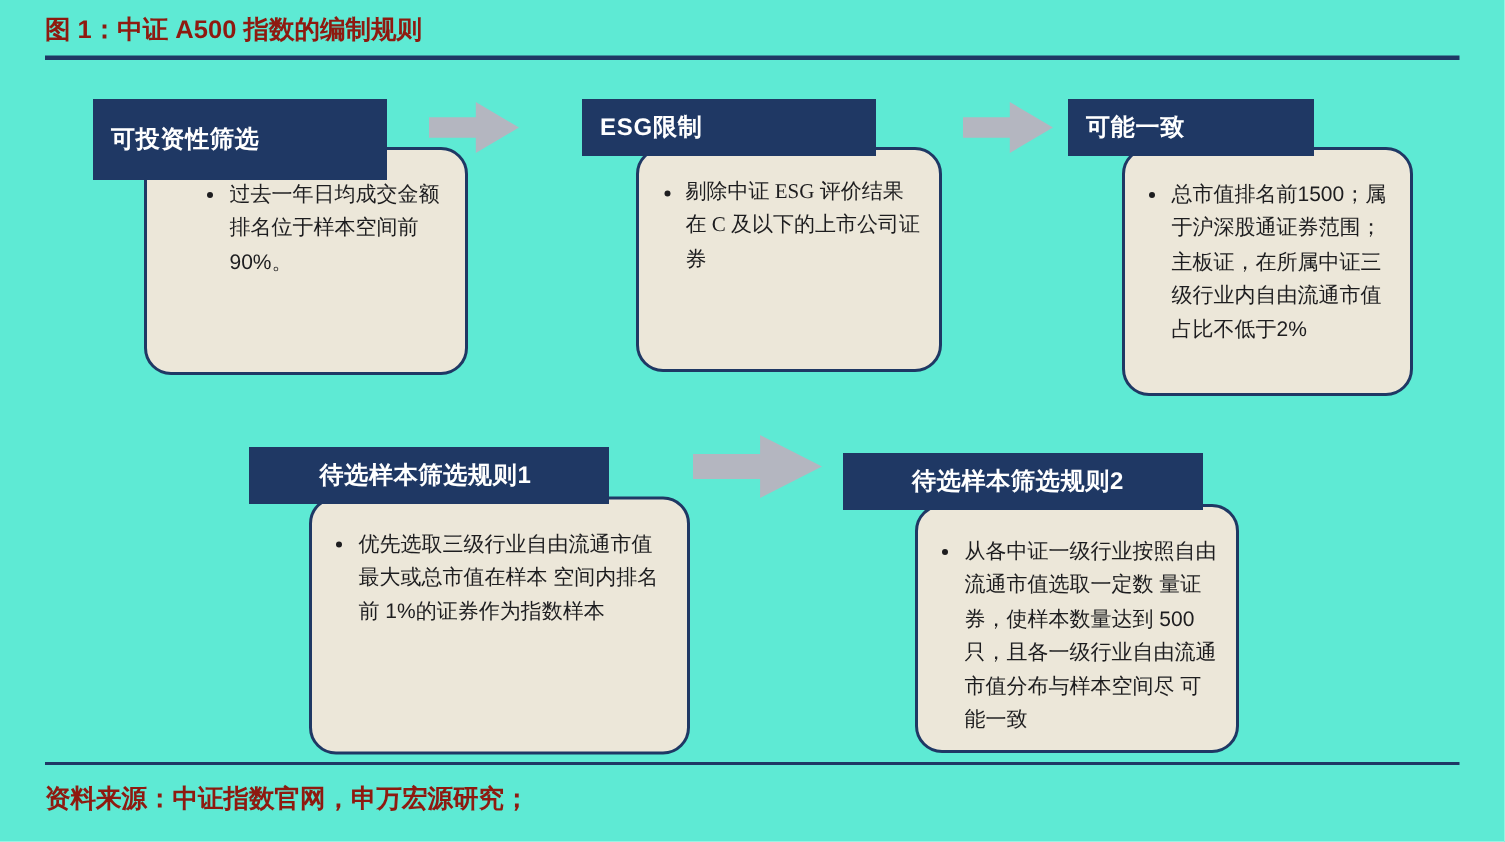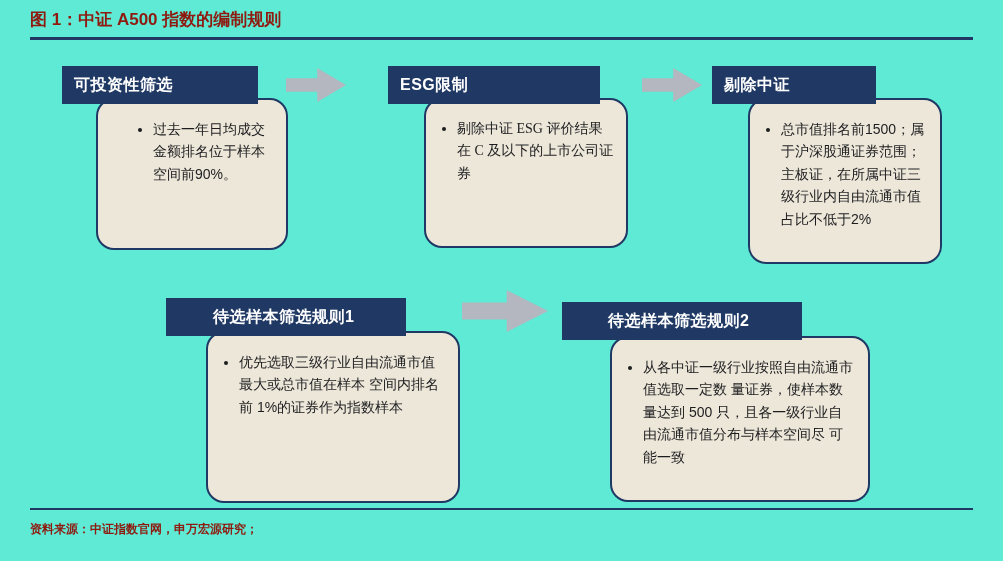--- a/index.html
+++ b/index.html
@@ -37,38 +37,38 @@
   .body-box li{
     font-size:14px;line-height:1.6;color:var(--body_text,#1d1d1f);
     list-style-type:disc;
   }
   .arrow{
     position:absolute;background:var(--arrow,#b4b6c0);
     clip-path:polygon(0 30%,52% 30%,52% 0,100% 50%,52% 100%,52% 70%,0 70%);
   }
 
   
-  .g1h{left:62px;top:66px;width:196px;height:38px;}
-  .g1b{left:96px;top:98px;width:192px;height:152px;padding-left:38px;}
+  .g1h{left:62px;top:66px;width:196px;height:54px;}
+  .g1b{left:96px;top:98px;width:216px;height:152px;padding-left:38px;}
   .a1 {left:286px;top:68px;width:60px;height:34px;}
-  .g2h{left:388px;top:66px;width:212px;height:38px;}
+  .g2h{left:388px;top:66px;width:196px;height:38px;}
   .g2b{left:424px;top:98px;width:204px;height:150px;font-family:Liberation Serif, serif;}
   .a2 {left:642px;top:68px;width:60px;height:34px;}
   .g3h{left:712px;top:66px;width:164px;height:38px;}
   .g3b{left:748px;top:98px;width:194px;height:166px;}
 
   
   .g4h{left:166px;top:298px;width:240px;height:38px;padding-left:47px;}
   .g4b{left:206px;top:331px;width:254px;height:172px;}
   .a3 {left:462px;top:290px;width:86px;height:42px;}
   .g5h{left:562px;top:302px;width:240px;height:38px;padding-left:46px;}
-  .g5b{left:610px;top:336px;width:260px;height:166px;}
+  .g5b{left:610px;top:336px;width:216px;height:166px;}
 
   .source{
-    position:absolute;left:30px;top:521px;font-size:12px;font-weight:bold;
+    position:absolute;left:30px;top:521px;font-size:17px;font-weight:bold;
     color:var(--accent_red,#8e1a10);white-space:nowrap;
   }
 </style>
 </head>
 <body>
 
 <div class="page">
 
   <div class="fig-title">图 1：中证 A500 指数的编制规则</div>
   <div class="rule rule-top"></div>
@@ -84,21 +84,21 @@
 
   <div class="header-box g2h">ESG限制</div>
   <div class="body-box g2b">
     <ul>
       <li>剔除中证 ESG 评价结果在 C 及以下的上市公司证券</li>
     </ul>
   </div>
 
   <div class="arrow a2"></div>
 
-  <div class="header-box g3h">剔除中证</div>
+  <div class="header-box g3h">可能一致</div>
   <div class="body-box g3b">
     <ul>
       <li>总市值排名前1500；属于沪深股通证券范围；主板证，在所属中证三级行业内自由流通市值占比不低于2%</li>
     </ul>
   </div>
 
   <div class="header-box g4h">待选样本筛选规则1</div>
   <div class="body-box g4b">
     <ul>
       <li>优先选取三级行业自由流通市值最大或总市值在样本 空间内排名前 1%的证券作为指数样本</li>

